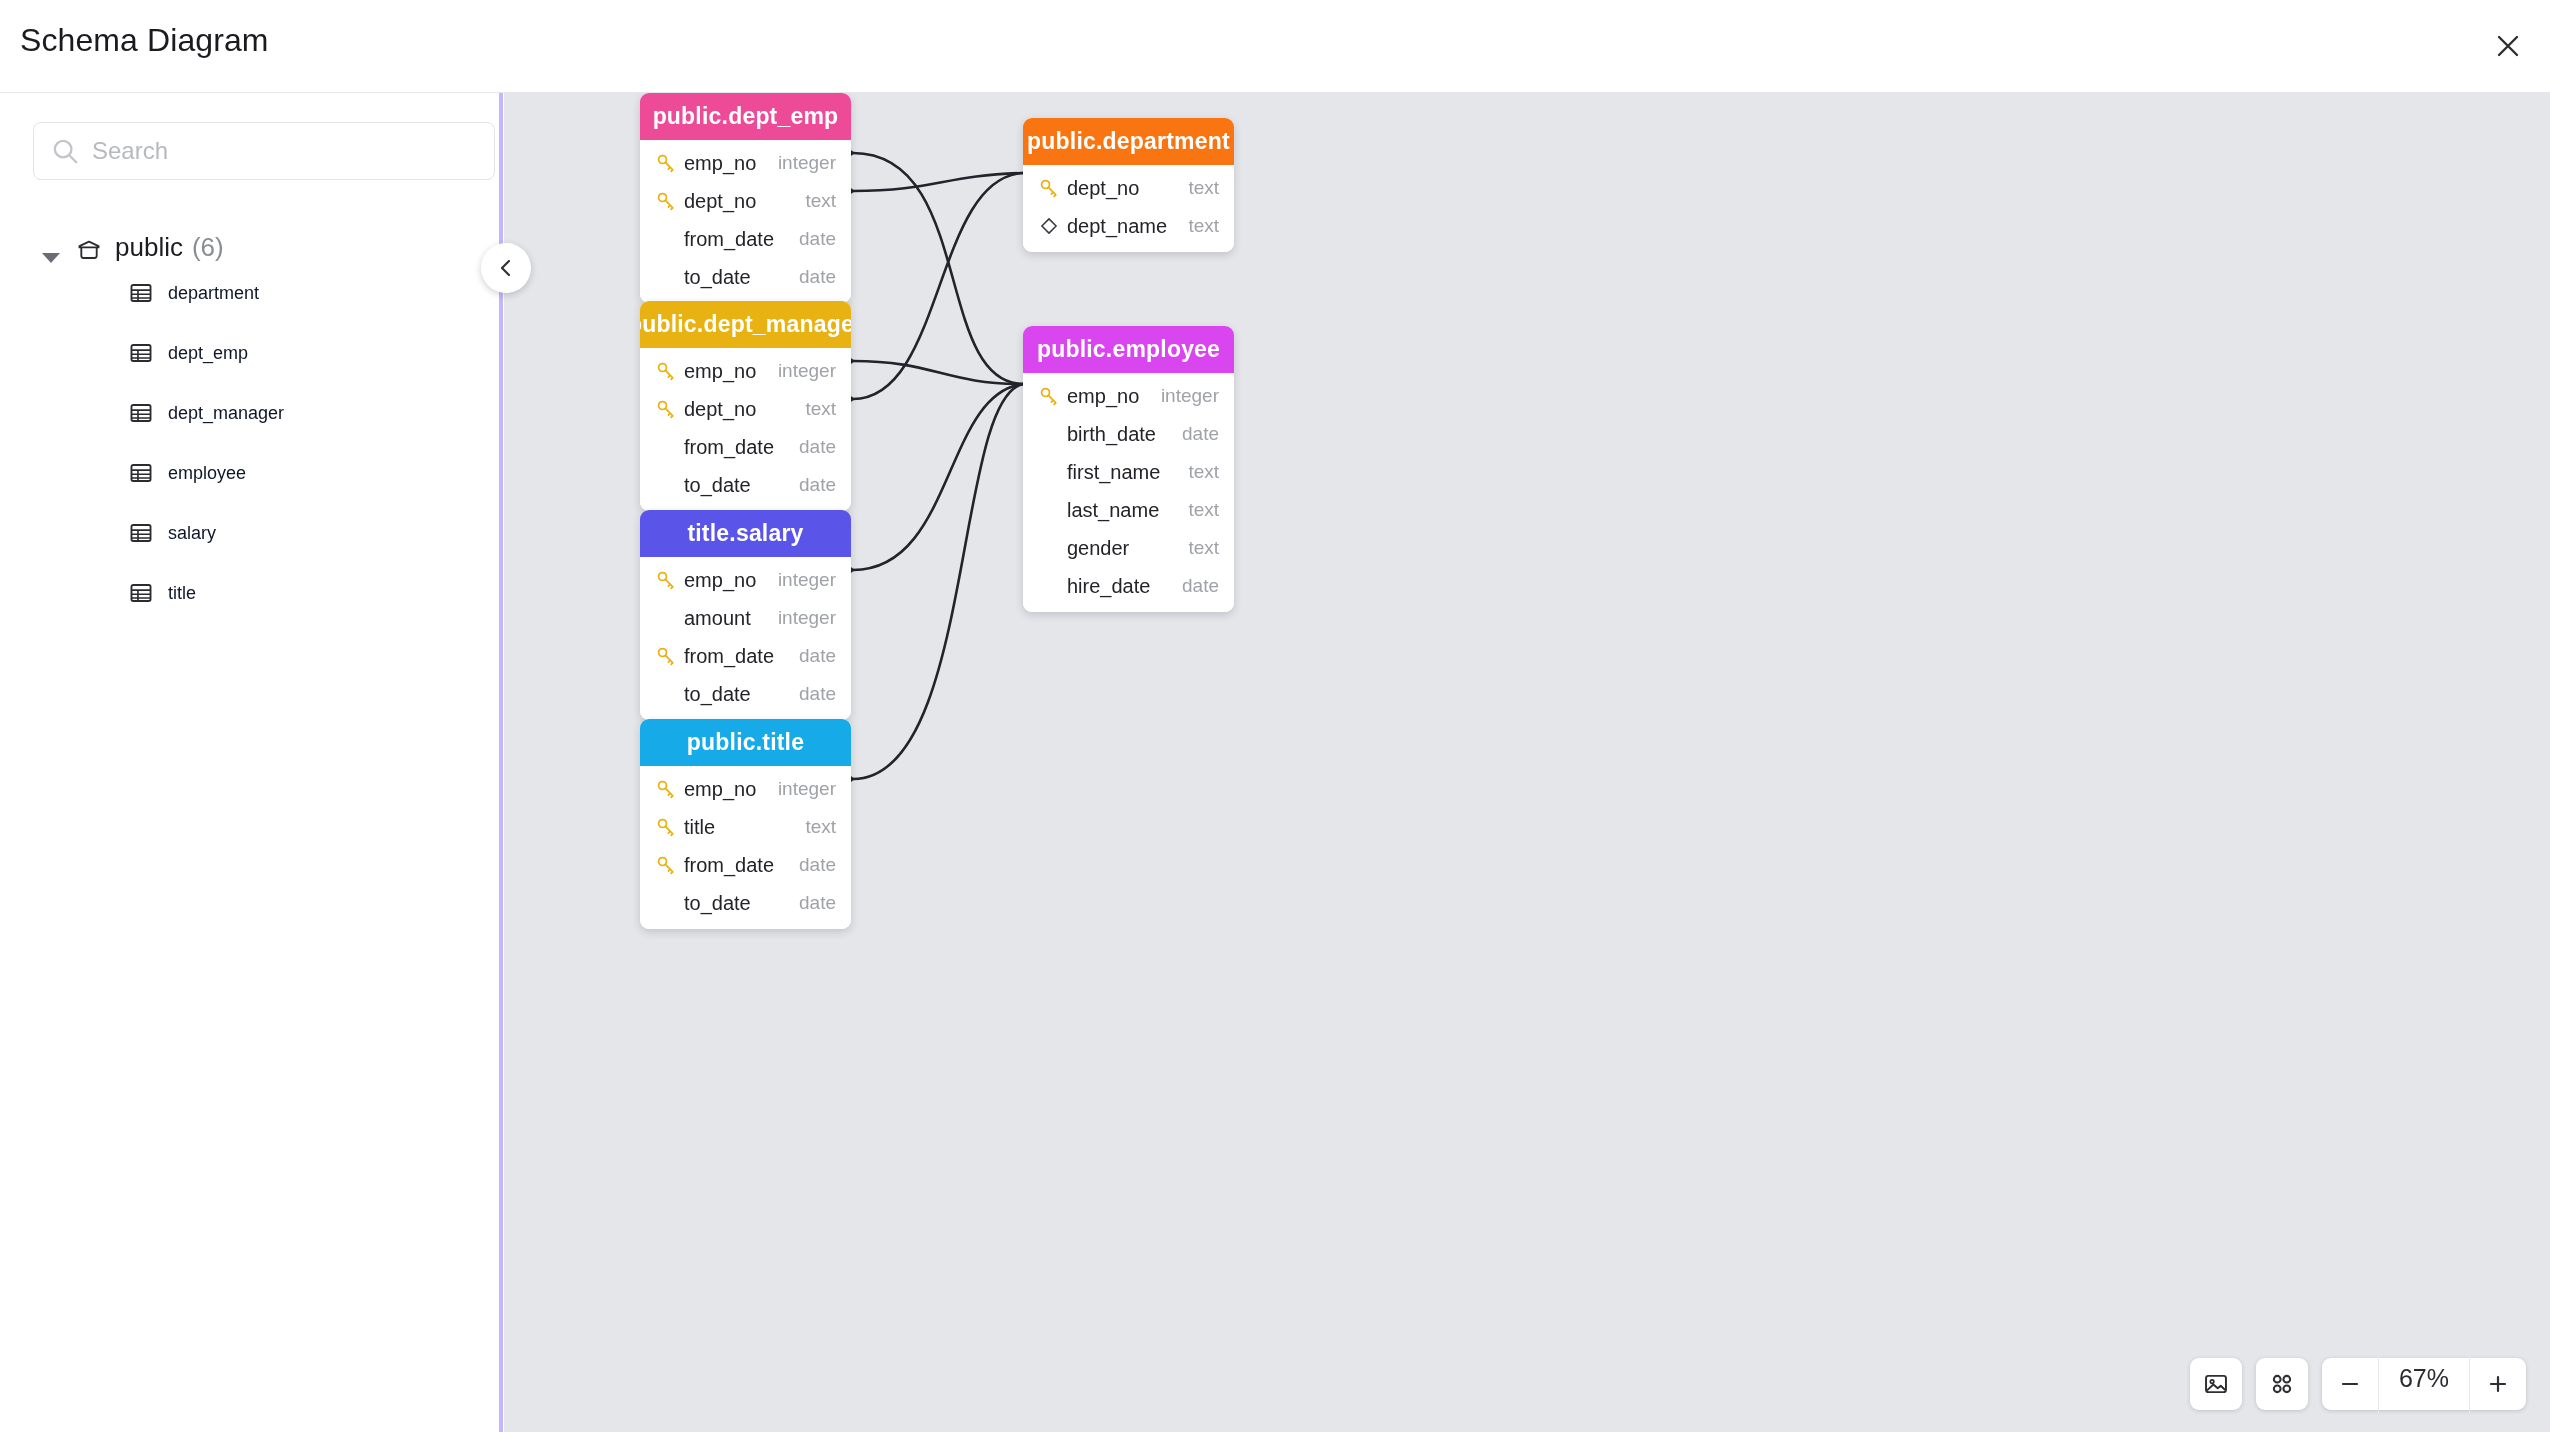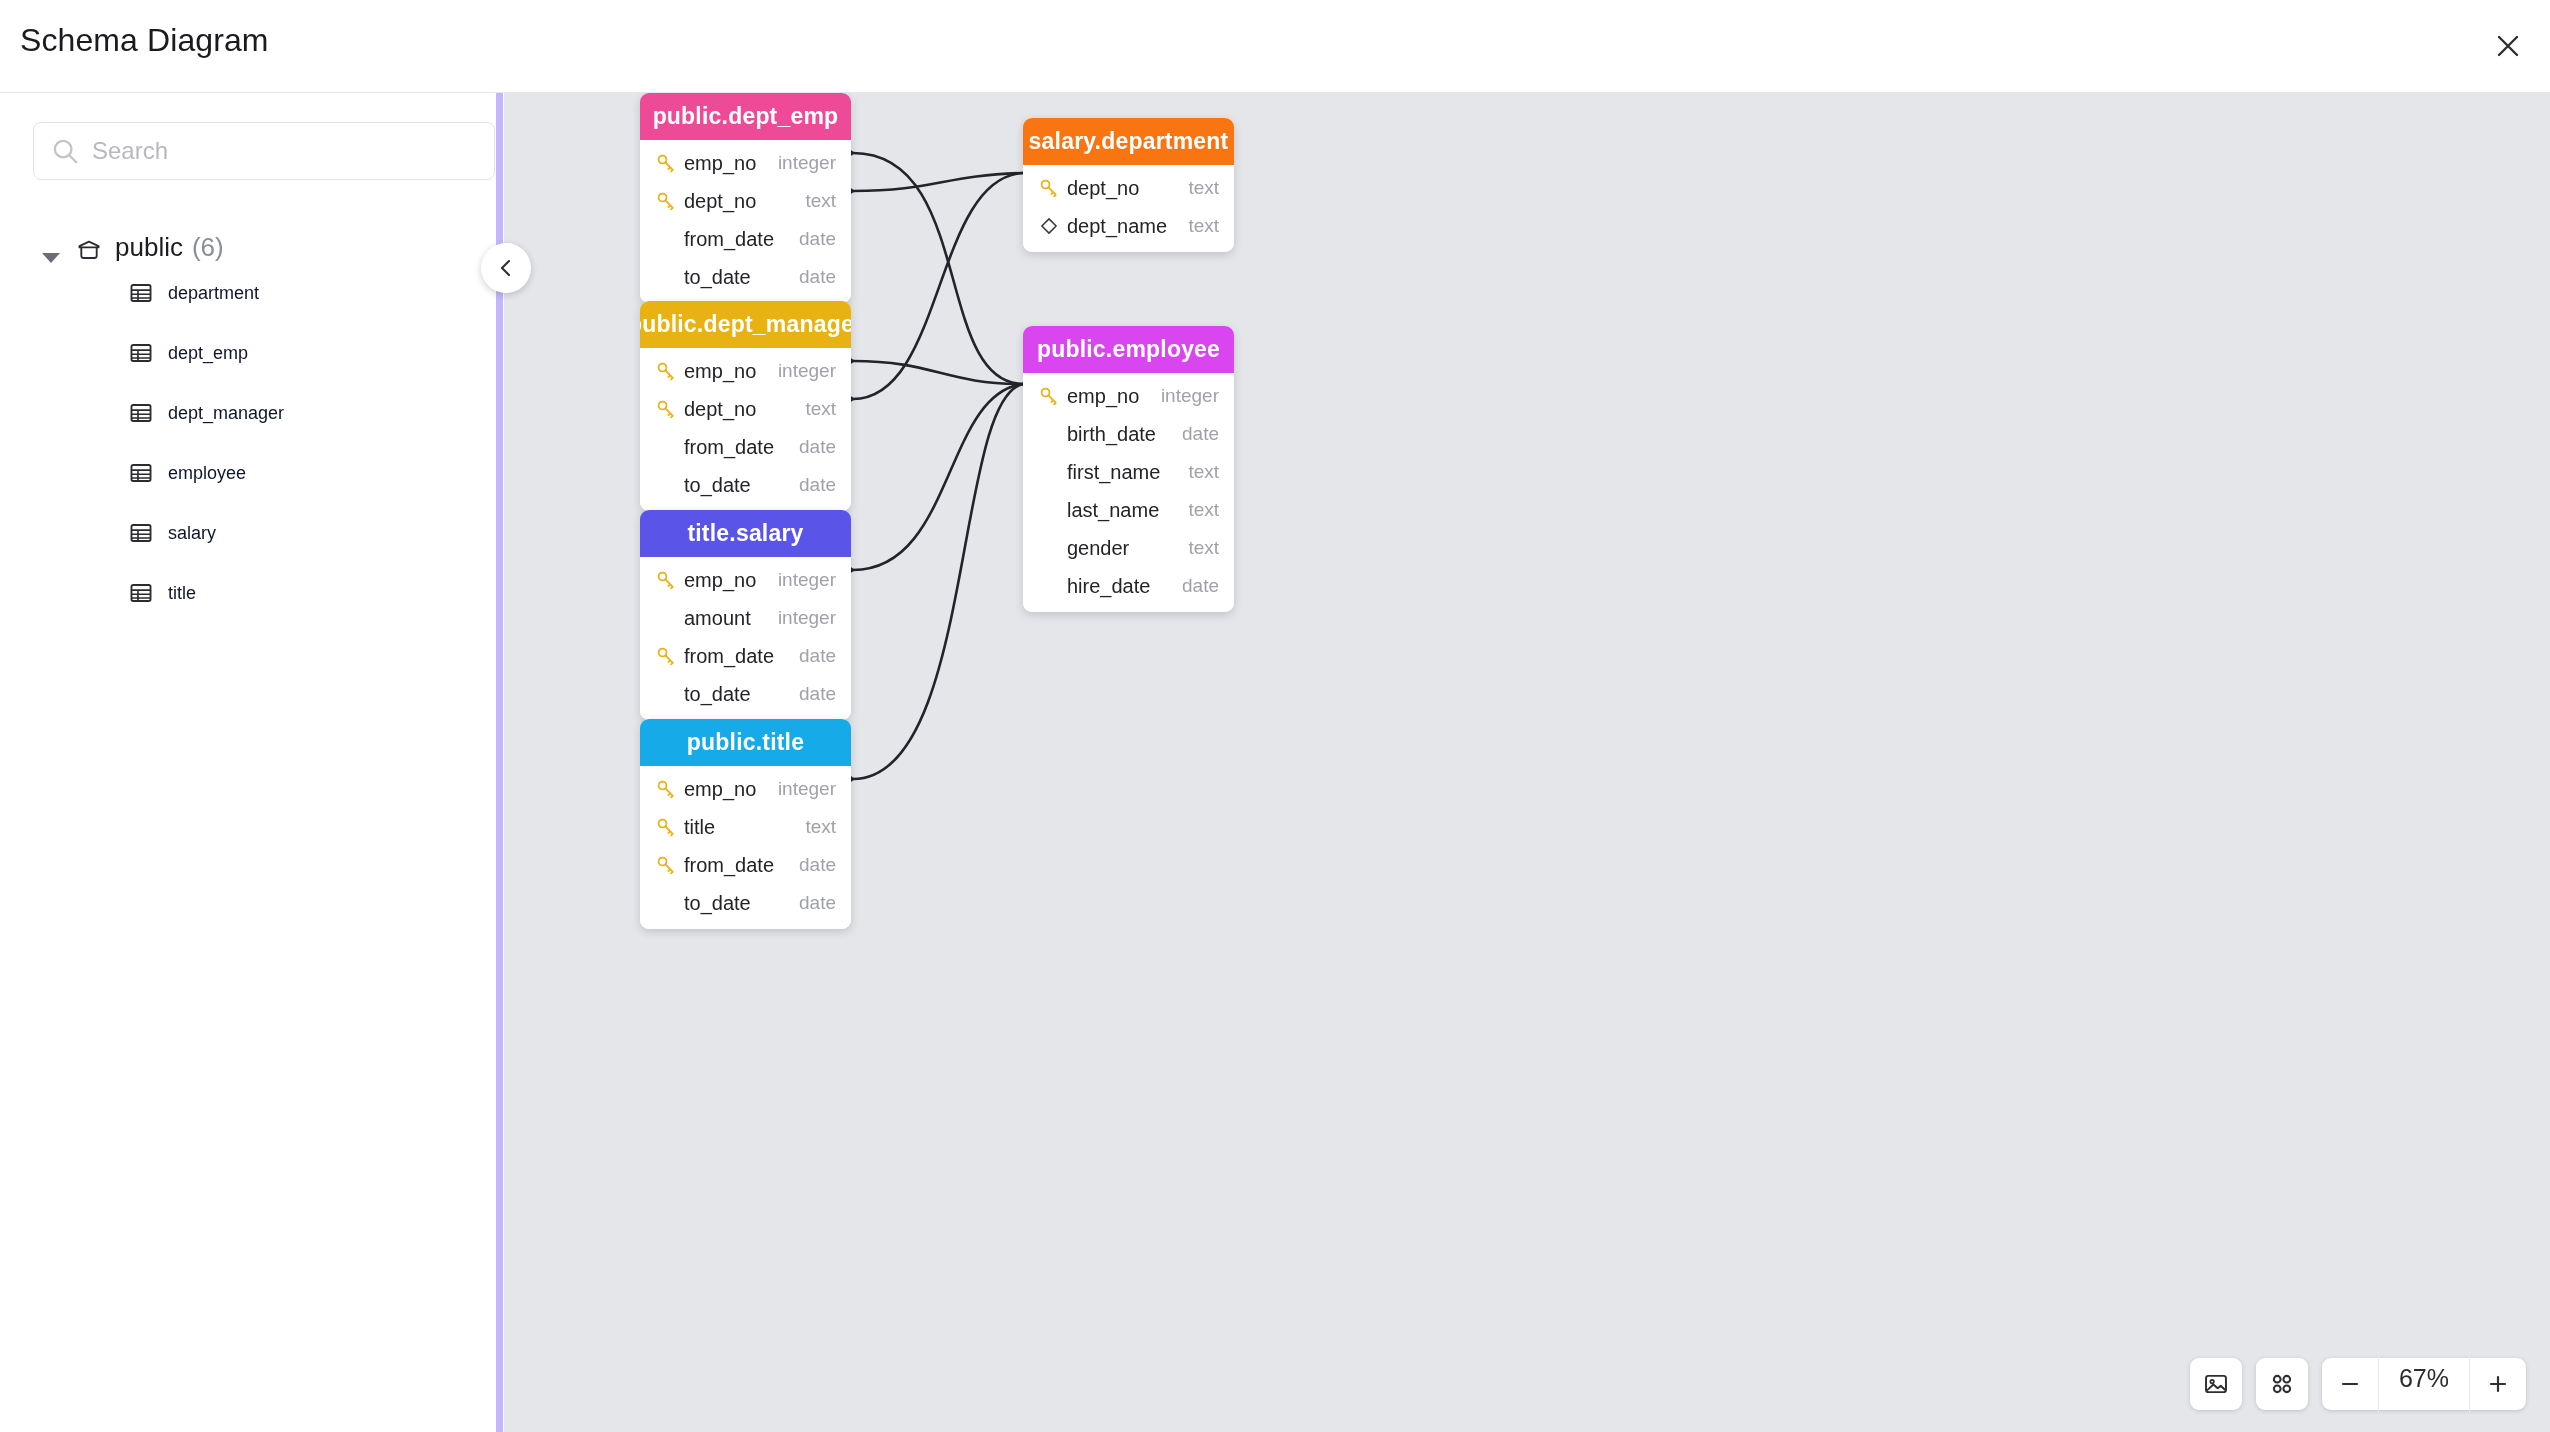--- a/index.html
+++ b/index.html
@@ -28,21 +28,21 @@
     display: flex; align-items: center; justify-content: center;
     cursor: pointer; border-radius: 6px;
   }
   .close-btn svg { display: block; }
 
   
   .sidebar {
     position: absolute; left: 0; top: 93px;
     width: 503px; height: 1339px;
     background: #ffffff;
-    border-right: 7px solid #c4b5fd;
+    border-right: 4px solid #c4b5fd;
   }
   .search-wrap {
     position: absolute; left: 33px; top: 29px;
     width: 462px; height: 58px;
     border: 1px solid #e2e3e7; border-radius: 8px;
     background: #fff;
     display: flex; align-items: center; padding: 0 16px;
   }
   .search-icon { width: 30px; height: 30px; flex: 0 0 30px; display:block; }
   .search-input {
@@ -291,21 +291,21 @@
             </div>
             <div class="col-row">
               <span class="col-icon empty"></span>
               <span class="col-name">to_date</span>
               <span class="col-type">date</span>
             </div>
           </div>
         </div>
         <div class="card" style="left: 519px; top: 25px; width: 211px;">
           <div class="card-header" style="background:#F87511">
-            <span>salary.department</span>
+            <span>public.department</span>
           </div>
           <div class="card-body">
             <div class="col-row">
               <svg class="col-icon" viewBox="0 0 24 24" fill="none">
                 <circle cx="8.2" cy="8.2" r="4.3" stroke="#EAB111" stroke-width="1.9"></circle>
                 <path d="M11.4 11.4 L19.4 19.4 M16.6 16.6 L14.6 18.6 M19.4 19.4 L17.6 21.2" stroke="#EAB111" stroke-width="1.9" stroke-linecap="round"></path>
               </svg>
               <span class="col-name">dept_no</span>
               <span class="col-type">text</span>
             </div>

